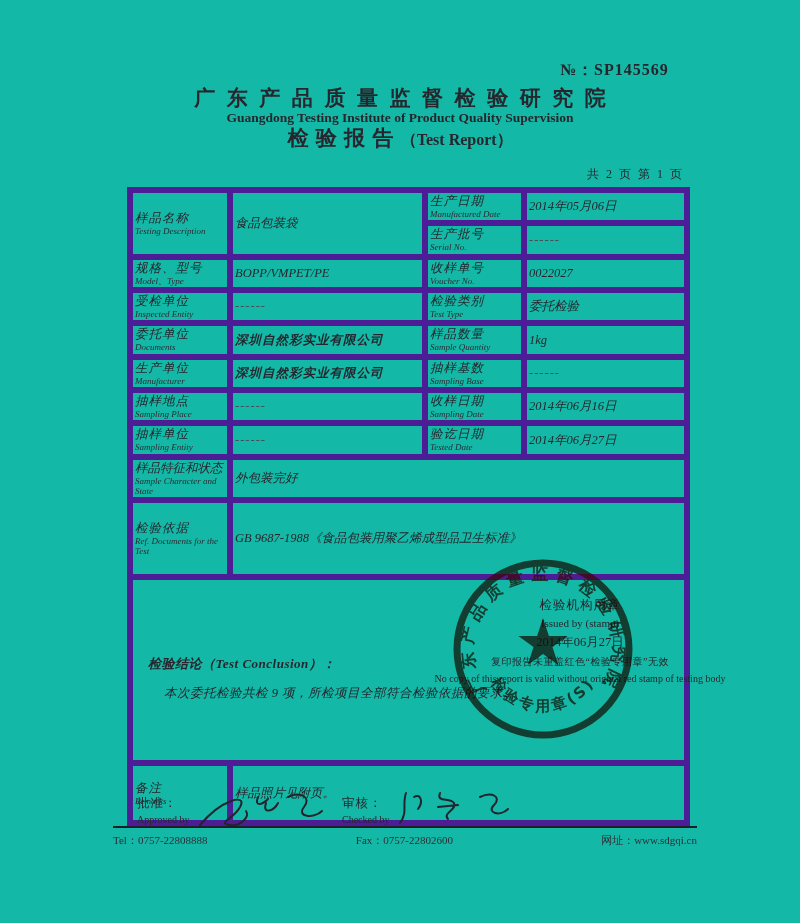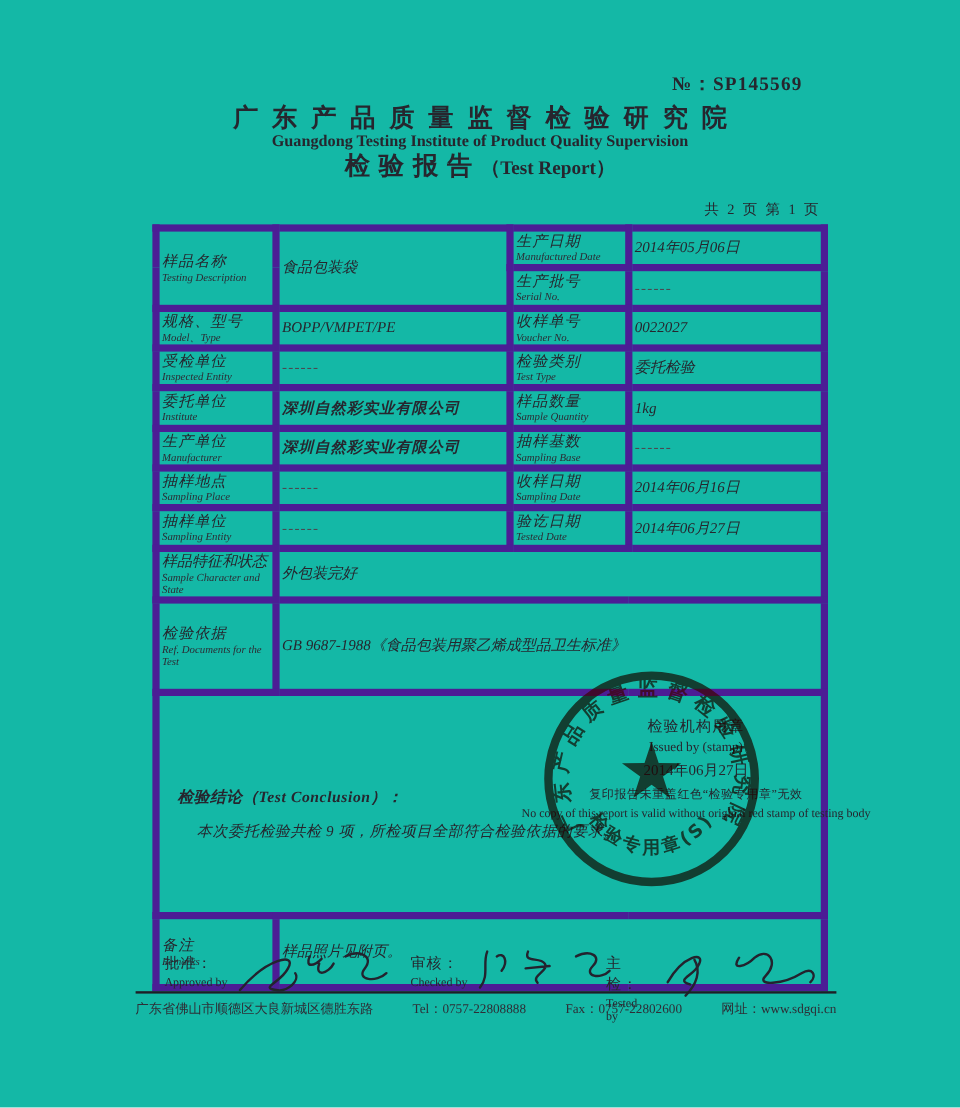--- a/index.html
+++ b/index.html
@@ -155,21 +155,21 @@
       <td class="dash">------</td>
       <td class="lbl">
         <div class="zh">检验类别</div>
         <div class="en">Test Type</div>
       </td>
       <td>委托检验</td>
     </tr>
     <tr style="height:31px">
       <td class="lbl">
         <div class="zh">委托单位</div>
-        <div class="en">Institute</div>
+        <div class="en">Documents</div>
       </td>
       <td style="font-weight:bold;letter-spacing:1px">深圳自然彩实业有限公司</td>
       <td class="lbl">
         <div class="zh">样品数量</div>
         <div class="en">Sample Quantity</div>
       </td>
       <td>1kg</td>
     </tr>
     <tr style="height:31px">
       <td class="lbl">
@@ -280,36 +280,22 @@
         <div class="en">Approved by</div>
       </div>
       <svg width="130" height="44" viewBox="0 0 130 44">
         <g fill="none" stroke="#23232e" stroke-width="2" stroke-linecap="round">
           <path d="M4 36 C 26 10, 52 4, 44 18 C 38 30, 20 34, 34 36 C 44 38, 54 28, 50 22"></path>
           <path d="M62 8 C 58 18, 66 16, 72 10 M70 14 C 66 26, 78 22, 82 14"></path>
           <path d="M92 8 C 104 2, 116 8, 108 18 C 100 28, 118 30, 126 22"></path>
         </g>
       </svg>
     </div>
-    <div class="sig-group g3">
-      <div class="sig-labels">
-        <div class="zh">主检：</div>
-        <div class="en">Tested by</div>
-      </div>
-      <svg width="150" height="46" viewBox="0 0 150 46">
-        <g fill="none" stroke="#23232e" stroke-width="2.2" stroke-linecap="round">
-          <path d="M8 30 C 22 6, 42 2, 36 14 C 32 24, 14 28, 28 32"></path>
-          <path d="M32 10 C 38 20, 34 32, 24 42"></path>
-          <path d="M72 8 C 64 20, 78 16, 86 8 C 98 -2, 108 12, 96 24 C 86 34, 112 32, 128 22 C 138 16, 142 24, 136 30"></path>
-        </g>
-      </svg>
-    </div>
   </div>
 
   <div class="footer-rule"></div>
   <div class="footer-text">
-    <span>广东省佛山市顺德区大良新城区德胜东路</span>
     <span>Tel：0757-22808888</span>
     <span>Fax：0757-22802600</span>
     <span>网址：www.sdgqi.cn</span>
   </div>
 
 </div>
 
 </body></html>

